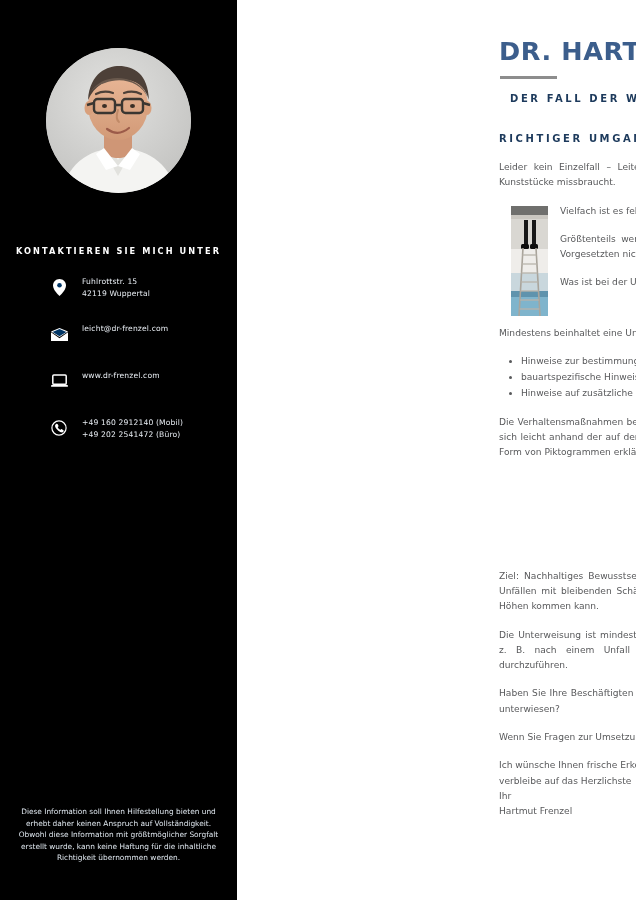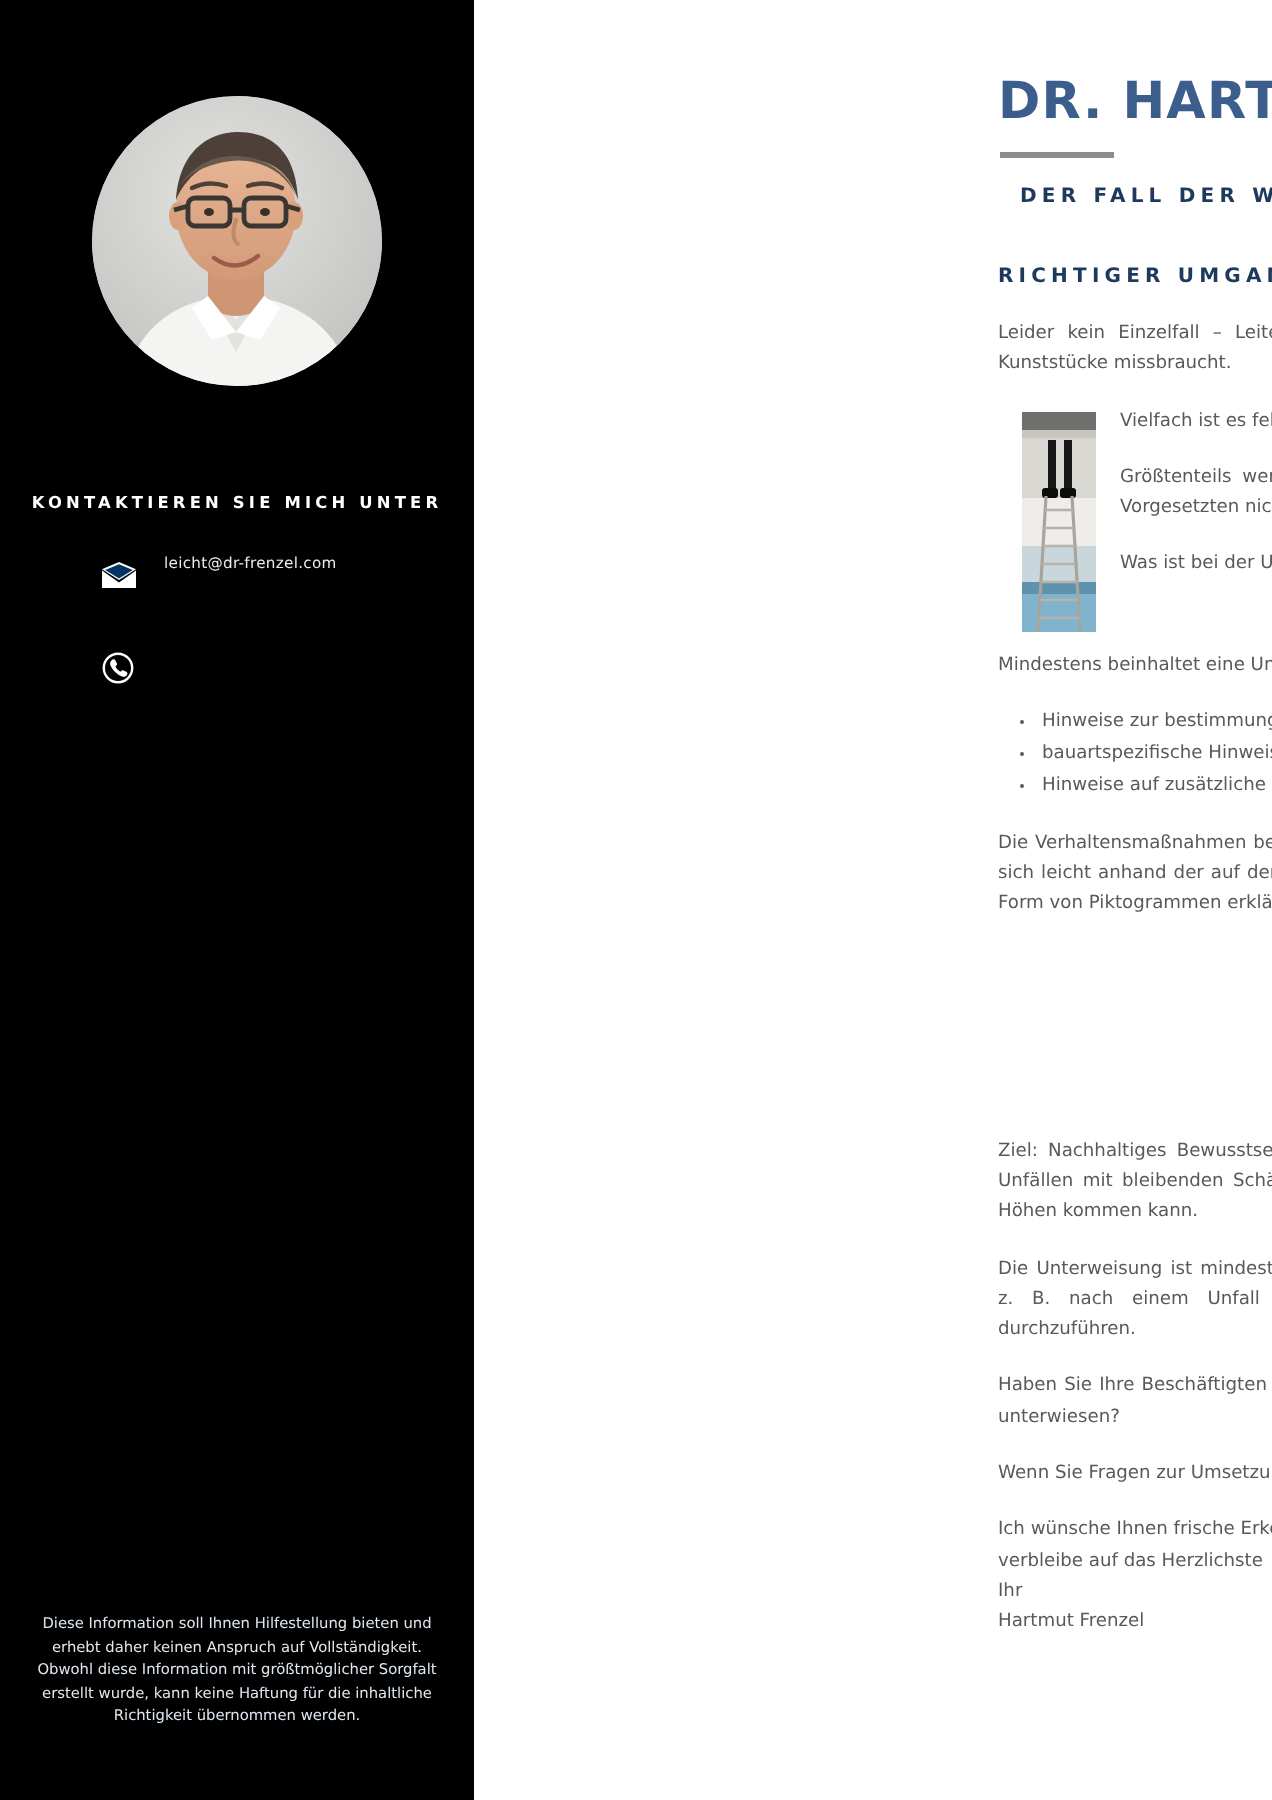--- a/index.html
+++ b/index.html
@@ -207,41 +207,68 @@
           <path d="M58 100 L72 118 L60 122 L50 106 Z" fill="#ffffff"></path>
           <path d="M86 100 L72 118 L84 122 L94 106 Z" fill="#ffffff"></path>
         </g>
       </svg>
     </div>
 
     <div class="contact-heading">KONTAKTIEREN SIE MICH UNTER</div>
 
     <div class="contact-list">
 
+      <div class="contact-row">
+        <span class="contact-icon">
+          <svg width="13" height="17" viewBox="0 0 13 17">
+            <path d="M6.5 0 C2.9 0 0 2.9 0 6.5 C0 11.4 6.5 17 6.5 17 C6.5 17 13 11.4 13 6.5 C13 2.9 10.1 0 6.5 0 Z" fill="#ffffff"></path>
+            <circle cx="6.5" cy="6.3" r="2.3" fill="#003565"></circle>
+          </svg>
+        </span>
+        <span class="contact-text">
+          <div>Fuhlrottstr. 15</div>
+          <div>42119 Wuppertal</div>
+        </span>
+      </div>
 
       <div class="contact-row">
         <span class="contact-icon">
           <svg width="17" height="13" viewBox="0 0 17 13">
             <path d="M0 4.3 L8.5 10.2 L17 4.3 L17 13 L0 13 Z" fill="#ffffff"></path>
             <path d="M0 3.6 L8.5 0 L17 3.6 L8.5 9 Z" fill="#ffffff"></path>
             <path d="M1.6 4.0 L8.5 1.1 L15.4 4.0 L8.5 8.2 Z" fill="#003565"></path>
           </svg>
         </span>
         <span class="contact-text">
           <div>leicht@dr-frenzel.com</div>
         </span>
       </div>
 
+      <div class="contact-row">
+        <span class="contact-icon">
+          <svg width="17" height="14" viewBox="0 0 17 14">
+            <rect x="1.8" y="1" width="13.4" height="9.3" rx="1.1" fill="none" stroke="#ffffff" stroke-width="1.5"></rect>
+            <rect x="0" y="11.1" width="17" height="1.7" rx=".85" fill="#ffffff"></rect>
+          </svg>
+        </span>
+        <span class="contact-text">
+          <div>www.dr-frenzel.com</div>
+        </span>
+      </div>
 
       <div class="contact-row">
         <span class="contact-icon">
           <svg width="16" height="16" viewBox="0 0 16 16">
             <circle cx="8" cy="8" r="7.1" fill="none" stroke="#ffffff" stroke-width="1.2"></circle>
             <path d="M5.1 3.9 c.7-.5 1.3-.2 1.6.4 l.7 1.3 c.2.4.1.8-.2 1.1 l-.5.4 c.5 1.3 1.4 2.2 2.6 2.8 l.4-.5 c.3-.3.7-.4 1.1-.2 l1.3.7 c.6.3.8.9.4 1.6 -.5.8-1.5 1.1-2.5.8 C7.8 11.6 4.6 8.6 4.1 6.3 3.9 5.3 4.3 4.4 5.1 3.9 Z" fill="#ffffff"></path>
           </svg>
+        </span>
+        <span class="contact-text">
+          <div>+49 160 2912140 (Mobil)</div>
+          <div>+49 202 2541472 (Büro)</div>
         </span>
       </div>
 
     </div>
 
     <div class="disclaimer">
       <div>Diese Information soll Ihnen Hilfestellung bieten und erhebt daher keinen Anspruch auf Vollständigkeit. Obwohl diese Information mit größtmöglicher Sorgfalt erstellt wurde, kann keine Haftung für die inhaltliche Richtigkeit übernommen werden.</div>
       <div class="gap"></div>
     </div>
 

